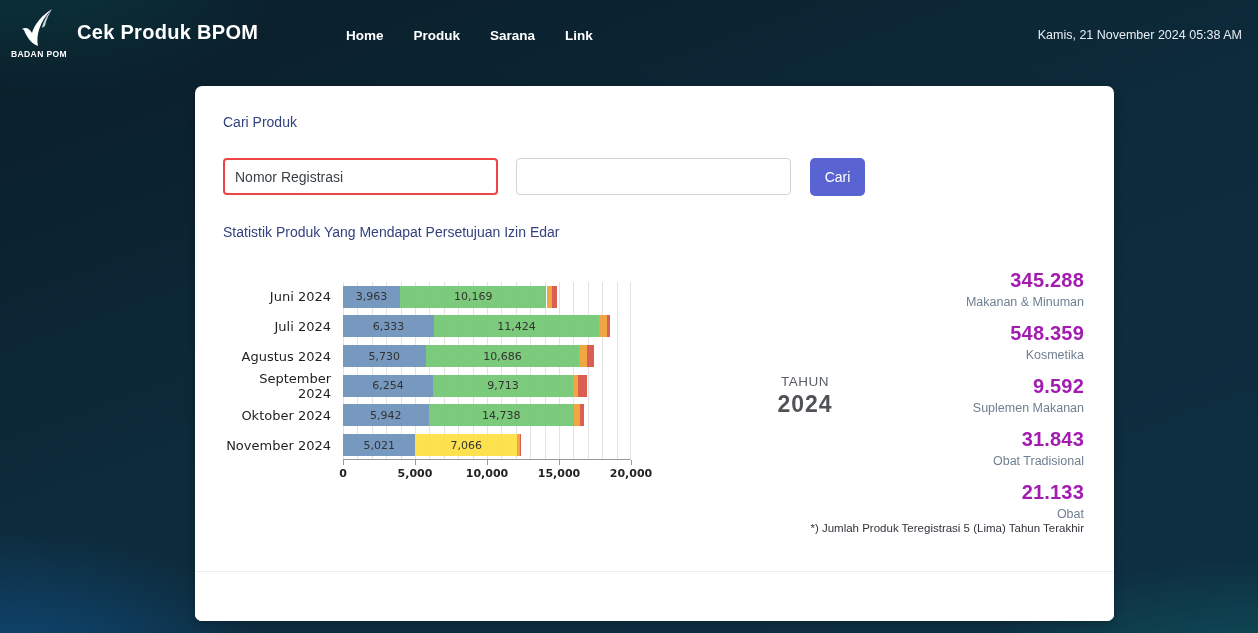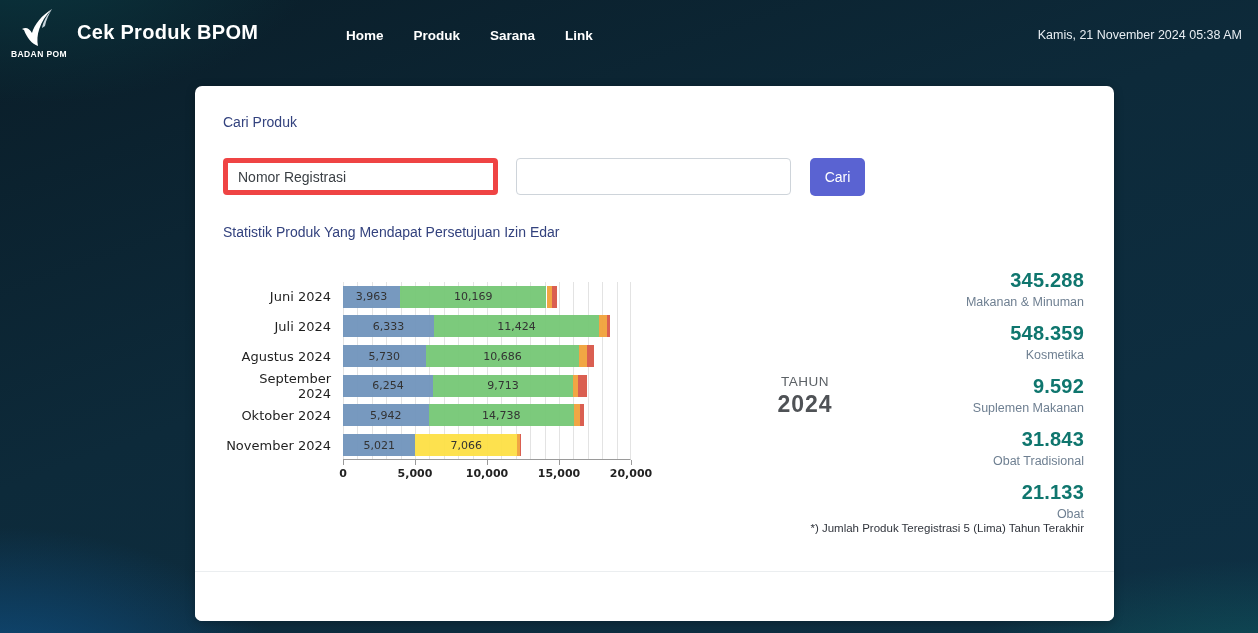--- a/index.html
+++ b/index.html
@@ -23,21 +23,21 @@
   .nav { position: absolute; left: 346px; top: 0; height: 70px; display: flex; align-items: center; gap: 30px; }
   .nav-item { color: #ffffff; font-size: 13.5px; font-weight: 600; cursor: pointer; text-decoration: none; }
   .header-datetime { position: absolute; right: 16px; top: 28px; color: #e8eef3; font-size: 12.5px; font-weight: 500; }
 
   
   .card { position: absolute; left: 195px; top: 86px; width: 919px; height: 535px; background: #ffffff; border-radius: 7px; box-shadow: 0 2px 10px rgba(0,0,0,0.25); }
   .section-title { position: absolute; left: 28px; color: #33427e; font-size: 14px; font-weight: 500; }
   .title-cari { top: 28px; }
   .title-statistik { top: 138px; }
 
-  .search-select { position: absolute; left: 28px; top: 72px; width: 275px; height: 37px; border: 5px solid #ef4444; border-radius: 4px; background: #ffffff; color: #3a3f44; font-size: 14px; padding: 0 10px; font-family: "Liberation Sans", sans-serif; appearance: none; -webkit-appearance: none; }
+  .search-select { position: absolute; left: 28px; top: 72px; width: 275px; height: 37px; border: 2px solid #ef4444; border-radius: 4px; background: #ffffff; color: #3a3f44; font-size: 14px; padding: 0 10px; font-family: "Liberation Sans", sans-serif; appearance: none; -webkit-appearance: none; }
   .search-input { position: absolute; left: 321px; top: 72px; width: 275px; height: 37px; border: 1px solid #ced4da; border-radius: 4px; font-size: 14px; padding: 0 10px; color: #3a3f44; font-family: "Liberation Sans", sans-serif; }
   .search-button { position: absolute; left: 615px; top: 72px; width: 55px; height: 38px; background: #5a63d2; border: none; border-radius: 5px; color: #ffffff; font-size: 14px; font-weight: 500; cursor: pointer; font-family: "Liberation Sans", sans-serif; }
 
   
   .chart { position: absolute; left: 28px; top: 196px; width: 470px; font-family: "DejaVu Sans", sans-serif; }
   .chart-rows { position: relative; }
   .chart-grid { position: absolute; left: 120px; top: 0; width: 288px; height: 178px;
     background-image: repeating-linear-gradient(to right, #e3e3e3 0, #e3e3e3 1px, transparent 1px, transparent 14.4px);
     border-right: 1px solid #e3e3e3; border-bottom: 1px solid #9a9a9a; }
   .chart-row { position: relative; display: flex; align-items: center; height: 29.66px; }
@@ -49,21 +49,21 @@
   .chart-tick-mark { position: absolute; top: 0; width: 1px; height: 5px; background: #9a9a9a; }
   .chart-tick-label { position: absolute; top: 7px; width: 64px; margin-left: -32px; text-align: center; font-size: 11px; font-weight: 700; color: #222; }
 
   
   .year-block { position: absolute; left: 540px; top: 288px; width: 140px; text-align: center; }
   .year-label { color: #5c6166; font-size: 13.5px; font-weight: 500; letter-spacing: 0.5px; }
   .year-value { color: #4f5256; font-size: 23px; font-weight: 700; letter-spacing: 1px; margin-top: 2px; }
 
   .stats { position: absolute; right: 30px; top: 184px; width: 320px; text-align: right; }
   .stat-item { margin-bottom: 14px; }
-  .stat-value { color: #0f766e; font-size: 20px; font-weight: 700; line-height: 20px; letter-spacing: 0.2px; }
+  .stat-value { color: #a21caf; font-size: 20px; font-weight: 700; line-height: 20px; letter-spacing: 0.2px; }
   .stat-label { color: #6e7f91; font-size: 12.5px; margin-top: 5px; }
   .stats-footnote { color: #30343c; font-size: 11.5px; margin-top: 1px; white-space: nowrap; }
 
   .card-divider { position: absolute; left: 0; top: 485px; width: 100%; border-top: 1px solid #ebeef0; }
   .card-footer { position: absolute; left: 0; top: 486px; width: 100%; height: 49px; border-radius: 0 0 7px 7px; background: #ffffff; }
 </style>
 </head>
 <body>
 
 <div class="header">

